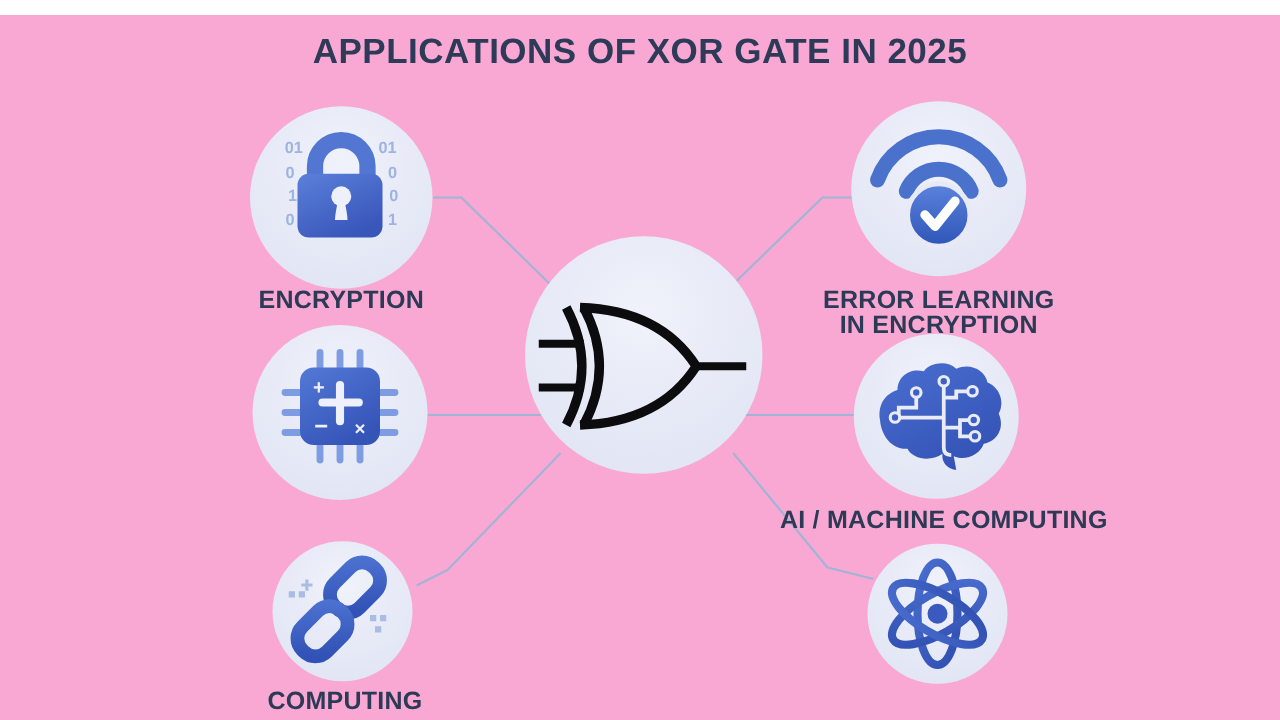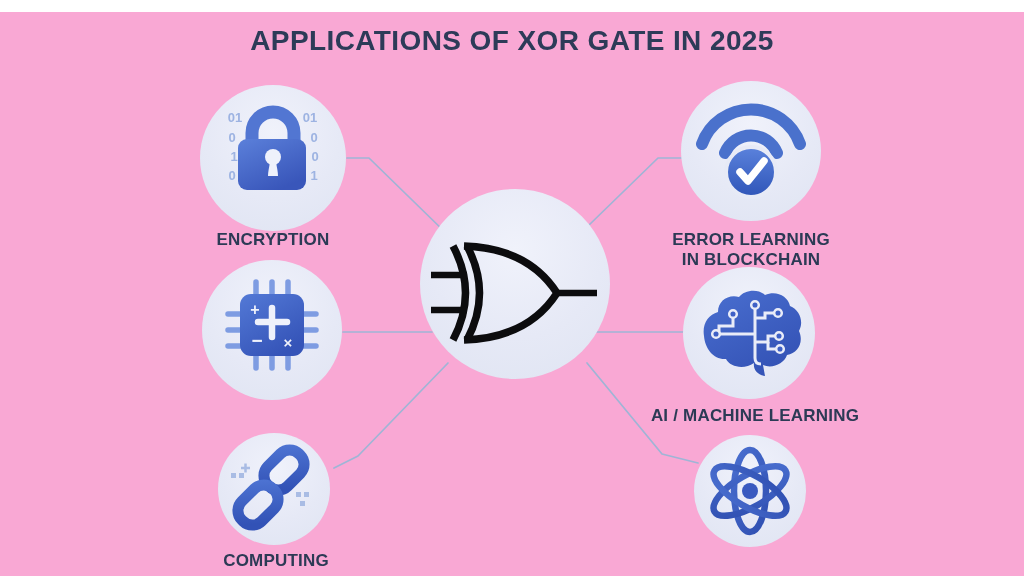--- a/index.html
+++ b/index.html
@@ -12,21 +12,21 @@
     font-size:28px;font-weight:800;letter-spacing:.4px;color:#2d3b58;
   }
   #connector-svg{position:absolute;left:0;top:0;z-index:1;}
   .node-circle{
     position:absolute;border-radius:50%;z-index:2;
     background:radial-gradient(circle at 50% 32%,#f0f2fb 0%,#e6e9f6 55%,#dfe4f2 100%);
     display:flex;align-items:center;justify-content:flex-start;
   }
   .node-label{
     position:absolute;z-index:2;width:300px;text-align:center;
-    font-size:17px;font-weight:700;letter-spacing:.2px;color:#2c3a55;line-height:20px;
+    font-size:20px;font-weight:700;letter-spacing:.2px;color:#2c3a55;line-height:20px;
   }
   svg text{font-family:"Liberation Sans",sans-serif;}
   .binary-digit{font-size:13px;font-weight:700;fill:#9db3e2;}
   .alu-sym{fill:#eef1fb;font-weight:700;}
 </style>
 </head>
 <body>
 
 <div id="canvas">
 
@@ -144,21 +144,21 @@
       <g fill="none" stroke="#4a71cc" stroke-linecap="round">
         <path d="M -49,-7 A 52 52 0 0 1 49,-7" stroke-width="12"></path>
         <path d="M -26,2 A 28 28 0 0 1 26,2" stroke-width="12"></path>
       </g>
       <circle cx="0" cy="21" r="25" fill="url(#grad-check)" stroke="#e7eaf6" stroke-width="4"></circle>
       <path d="M -11,21 L -3,30 L 13,10" fill="none" stroke="#ffffff" stroke-width="7.5" stroke-linecap="round" stroke-linejoin="round"></path>
     </svg>
   </div>
   <div class="node-label" style="left:601px;top:218px;">
     <span style="display:block">ERROR LEARNING</span>
-    <span style="display:block">IN BLOCKCHAIN</span>
+    <span style="display:block">IN ENCRYPTION</span>
   </div>
 
   <div class="node-circle" style="left:683px;top:255px;width:132px;height:132px;">
     <svg width="132" height="132" viewBox="-66 -66 132 132">
       <defs>
         <linearGradient id="grad-brain" x1="0" y1="0" x2="0.6" y2="1">
           <stop offset="0" stop-color="#4a6fd0"></stop>
             <stop offset="1" stop-color="#3453b6"></stop>
         </linearGradient>
       </defs>
@@ -179,21 +179,21 @@
           <circle cx="3" cy="-29" r="3.8"></circle>
           <circle cx="-19" cy="-20" r="3.8"></circle>
           <circle cx="-36" cy="0" r="3.8"></circle>
           <circle cx="26" cy="-21" r="3.8"></circle>
           <circle cx="27" cy="2" r="3.8"></circle>
           <circle cx="28" cy="15" r="3.8"></circle>
         </g>
       </g>
     </svg>
   </div>
-  <div class="node-label" style="left:605px;top:394px;">AI / MACHINE LEARNING</div>
+  <div class="node-label" style="left:605px;top:394px;">AI / MACHINE COMPUTING</div>
 
   <div class="node-circle" style="left:694px;top:423px;width:112px;height:112px;">
     <svg width="112" height="112" viewBox="-56 -56 112 112">
       <defs>
         <linearGradient id="grad-atom" x1="0" y1="0" x2="0.7" y2="1">
           <stop offset="0" stop-color="#4a6fd0"></stop>
             <stop offset="1" stop-color="#3252b4"></stop>
         </linearGradient>
       </defs>
       <g fill="none" stroke="url(#grad-atom)" stroke-width="6.5">

